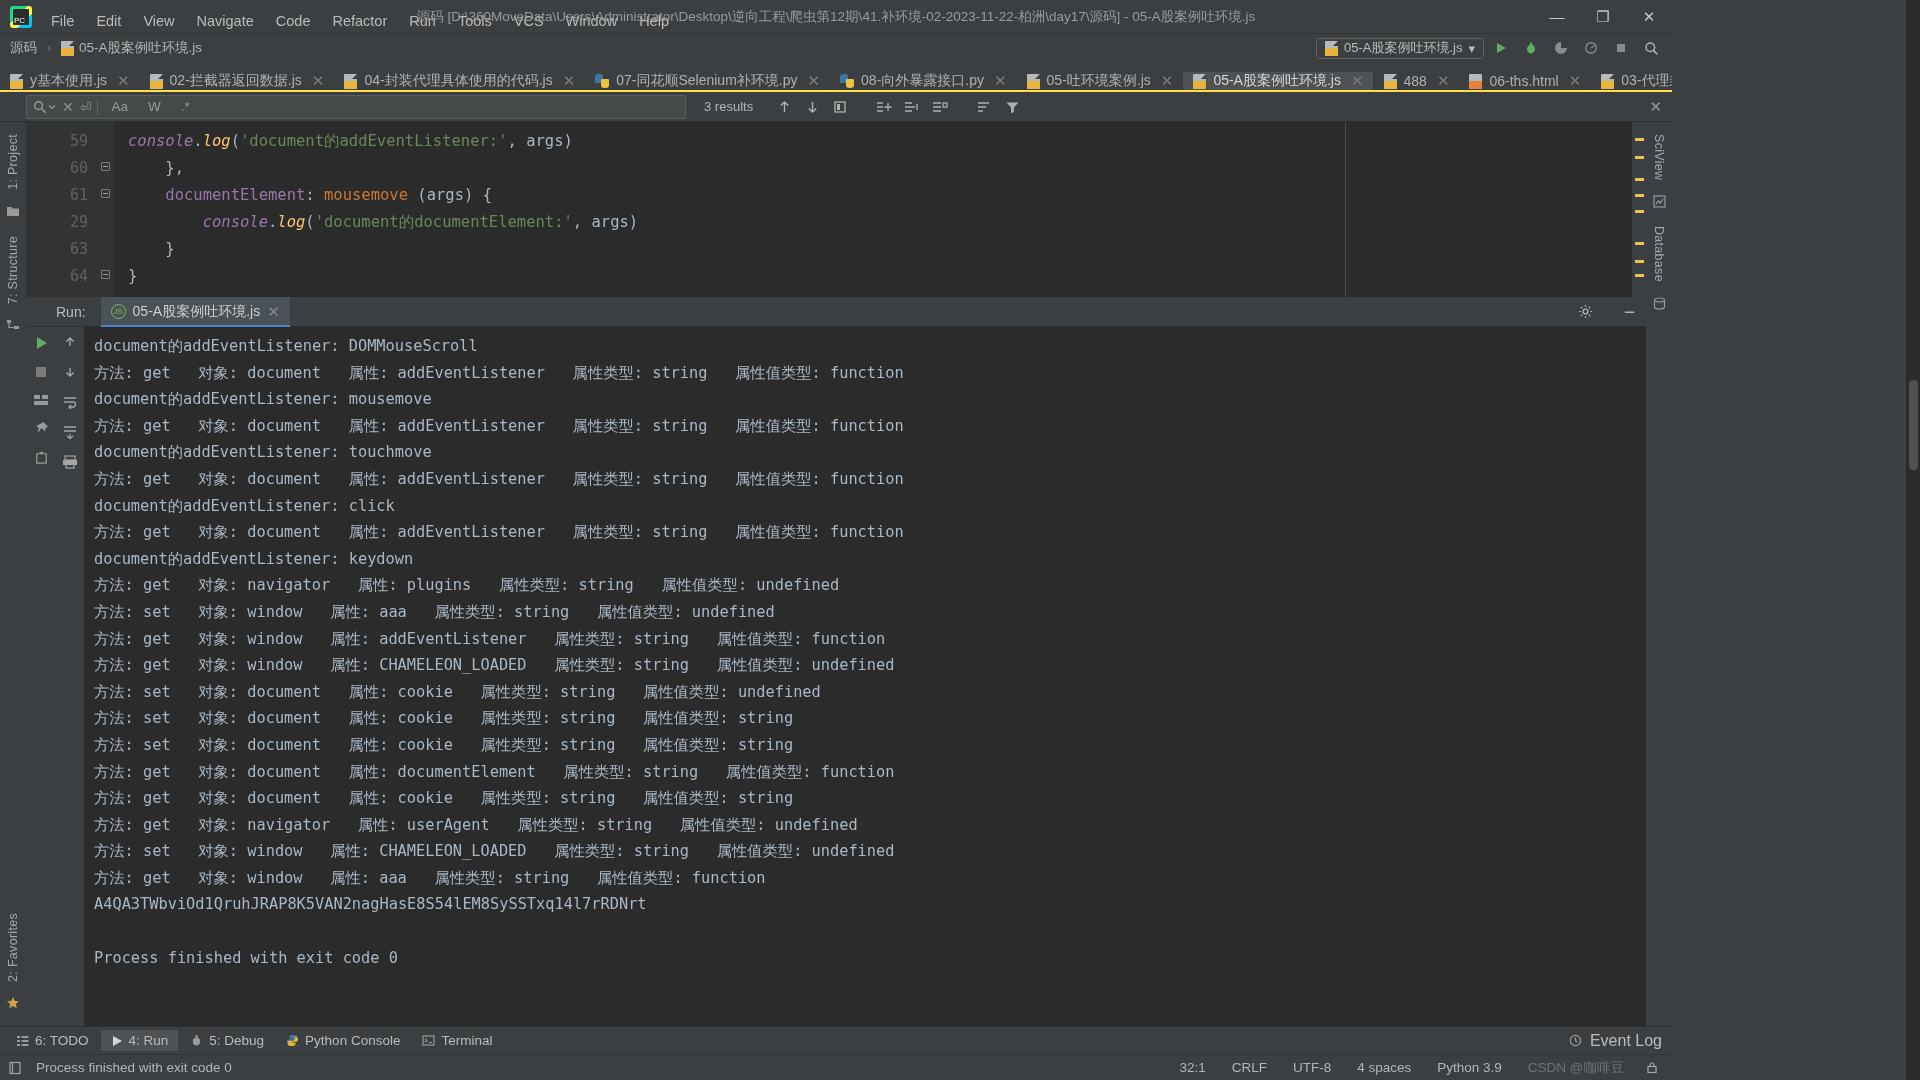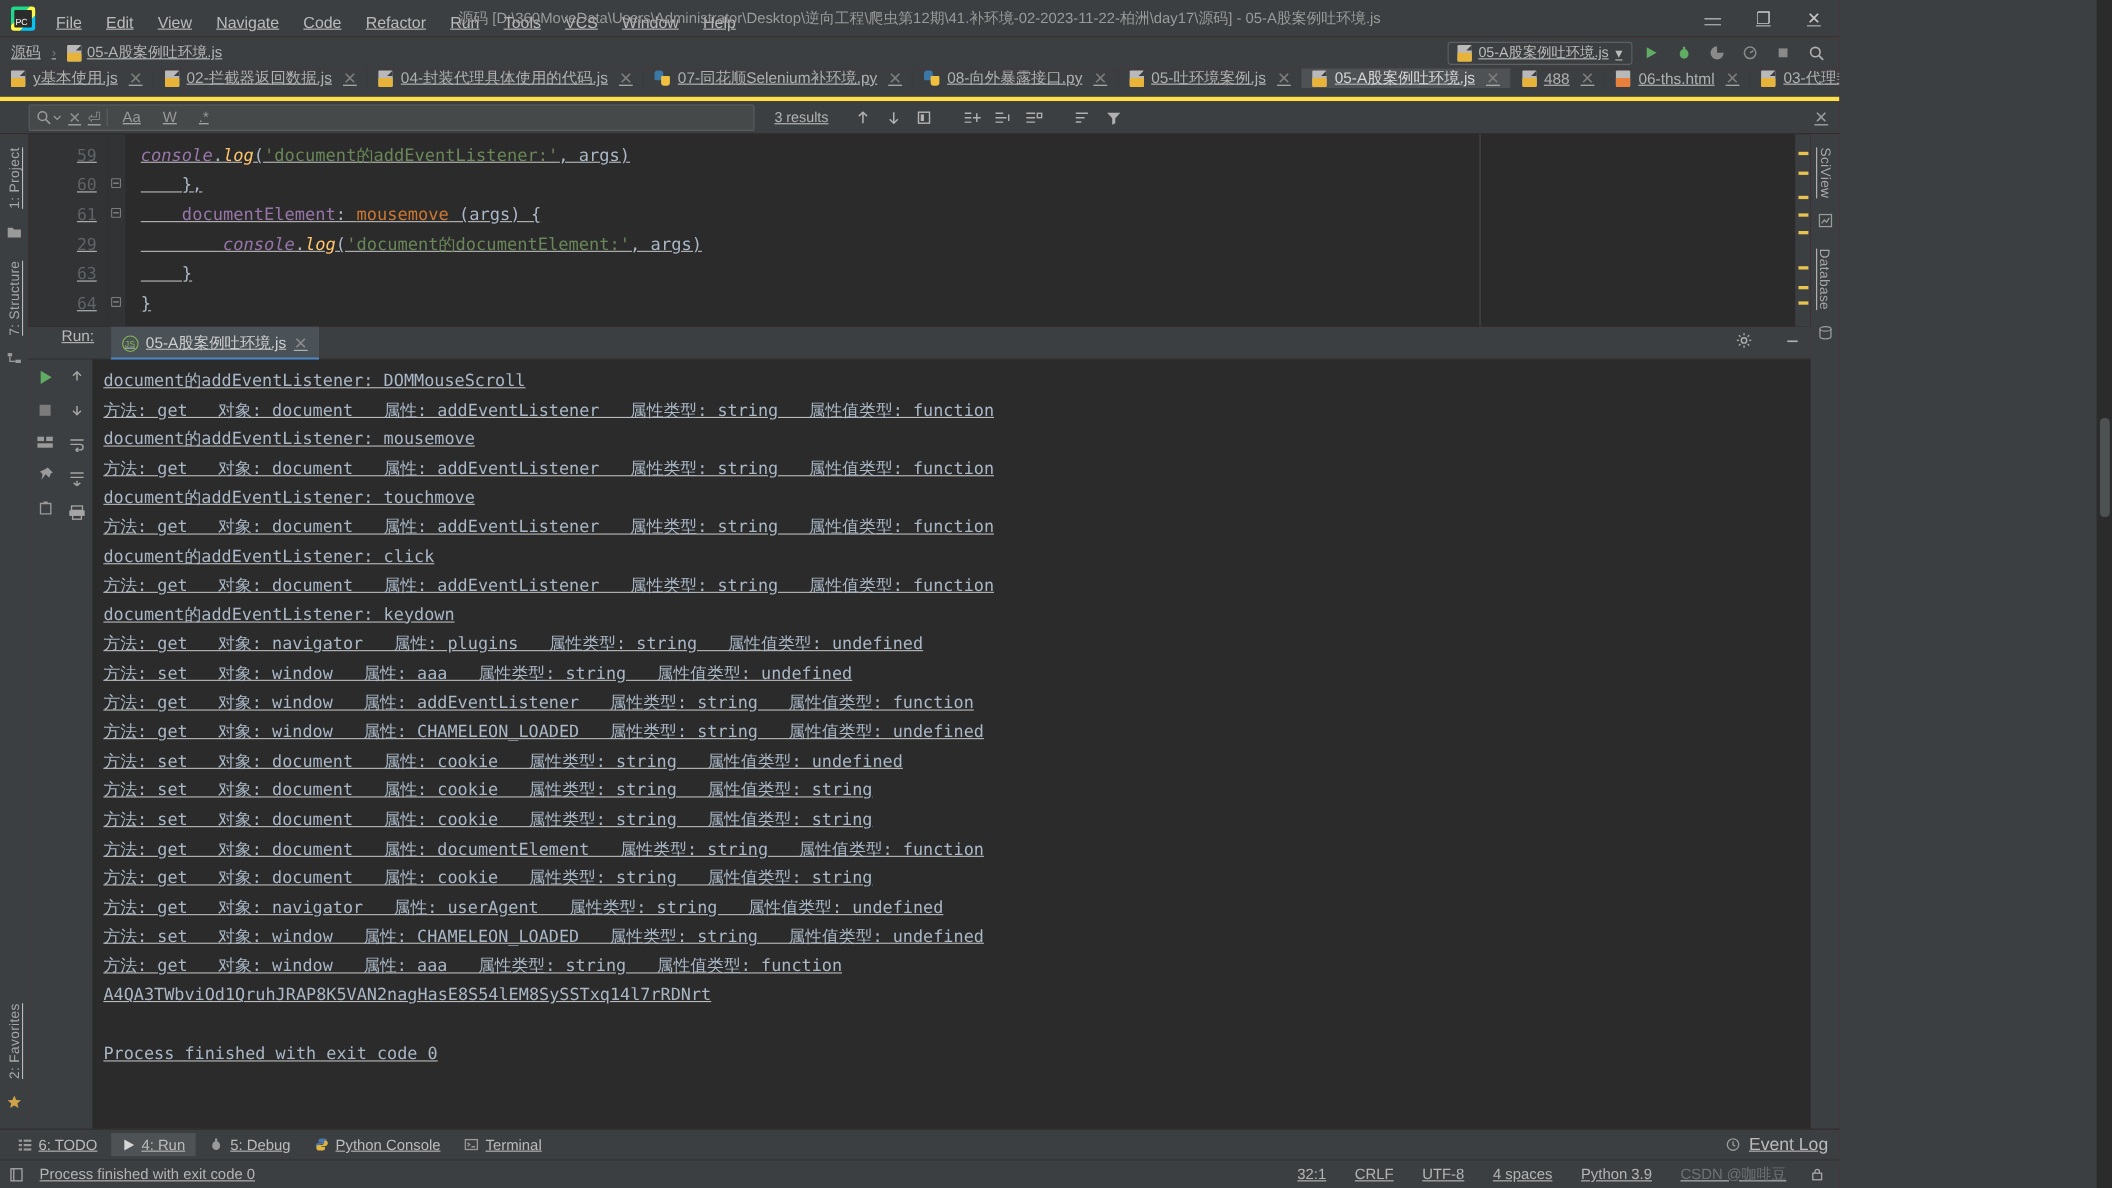--- a/index.html
+++ b/index.html
@@ -3,21 +3,21 @@
 <meta charset="utf-8">
 <style>
   * { box-sizing: border-box; margin: 0; padding: 0; }
   html, body {
     width: 1920px; height: 1080px;
     background: #3c3f41;
     font-family: "Liberation Sans", sans-serif;
     color: #bbbbbb;
     overflow: hidden;
   }
-  .app { width: 1672px; height: 1080px; display: flex; flex-direction: column; background: #7f1d1d; text-decoration: underline; }
+  .app { width: 1672px; height: 1080px; display: flex; flex-direction: column; background: #7dd3fc; }
 
   
   .titlebar {
     height: 34px; background: #3c3f41; display: flex; align-items: center;
     flex: 0 0 34px; position: relative; border-bottom: 1px solid #323232;
   }
   .pc-logo { width: 22px; height: 22px; margin: 0 8px 0 10px; position: relative; flex: 0 0 auto; }
   .pc-logo .sq { position:absolute; inset:0; border-radius: 3px;
      background: linear-gradient(135deg,#21d789 0%, #21d789 40%, #fcf84a 40%, #fcf84a 68%, #07c3f2 68%); }
   .pc-logo .inner { position:absolute; left:3px; top:3px; right:3px; bottom:3px; background:#2b2b2b; border-radius:1px;}
@@ -80,22 +80,22 @@
     background: transparent; border: none; outline: none; color: #cfcfcf;
     font-family: "Liberation Sans", sans-serif; font-size: 14px; flex: 1; height: 22px;
   }
   .find-tool { font-size: 13.5px; color: #9a9a9a; padding: 0 7px; height: 22px; display:flex; align-items:center;}
   .find-results { font-size: 13px; color: #b4b4b4; margin-left: 18px; }
   .find-actions { display: flex; align-items: center; gap: 2px; margin-left: 18px; }
   .findbar .right-x { margin-left: auto; margin-right: 10px; color: #9a9a9a; font-size: 15px; }
 
   
   .tabsrow {
-    height: 30px; flex: 0 0 30px; display: flex; align-items: flex-start; background: #3c3f41;
-    overflow: hidden; border-bottom: 4px solid #fde047;
+    height: 30px; flex: 0 0 30px; display: flex; align-items: flex-end; background: #3c3f41;
+    overflow: hidden; border-bottom: 2px solid #fde047;
   }
   .tab {
     display: flex; align-items: center; gap: 7px; padding: 0 9px 0 10px;
     font-size: 14px; color: #b0b0b0; white-space: nowrap; border-right: 1px solid #393b3d;
     position: relative; cursor: default;
   }
   .tab.active { background: #4e5254; color: #d6d6d6; }
   .tab .tx { color: #7d7d7d; font-size: 15px; margin-left: 3px; }
   .tabs-overflow { margin-left: auto; display: flex; align-items: center; padding: 0 6px; gap: 6px; }
 
@@ -140,21 +140,21 @@
   .code .str { color: #6a8759; }
   .code .pl { color: #a9b7c6; }
   .code .prop { color: #9876aa; }
   .editor-vsplit { position:absolute; right:300px; top:0; bottom:0; width:1px; background:#4a4a4a; }
   .code-marks { position: absolute; right: 0; top: 0; bottom: 0; width: 14px; background: #3c3f41; }
   .mark { position: absolute; right: 2px; width: 9px; height: 3px; background: #e8c350; }
 
   
   .runwin { flex: 1 1 auto; display: flex; flex-direction: column; min-height: 0; background: #3c3f41; }
   .runwin-header {
-    height: 30px; flex: 0 0 30px; display: flex; align-items: flex-start; background: #3c3f41;
+    height: 30px; flex: 0 0 30px; display: flex; align-items: center; background: #3c3f41;
     border-bottom: 1px solid #2e2e2e; padding-left: 30px; gap: 14px;
   }
   .runwin-header .rt { font-size: 14px; color: #bbbbbb; }
   .run-tab {
     display:flex; align-items:center; gap:7px; font-size:14px; color:#cfcfcf; background:#4a5157;
     height:30px; padding: 0 10px; position: relative; border-left:1px solid #3c3f41;
   }
   .run-tab::after { content:""; position:absolute; left:0; right:0; bottom:0; height:2px; background:#4a88c7;}
   .run-tab .node {
     width:15px;height:15px;border-radius:50%;border:1.6px solid #84b851; display:flex;align-items:center;

